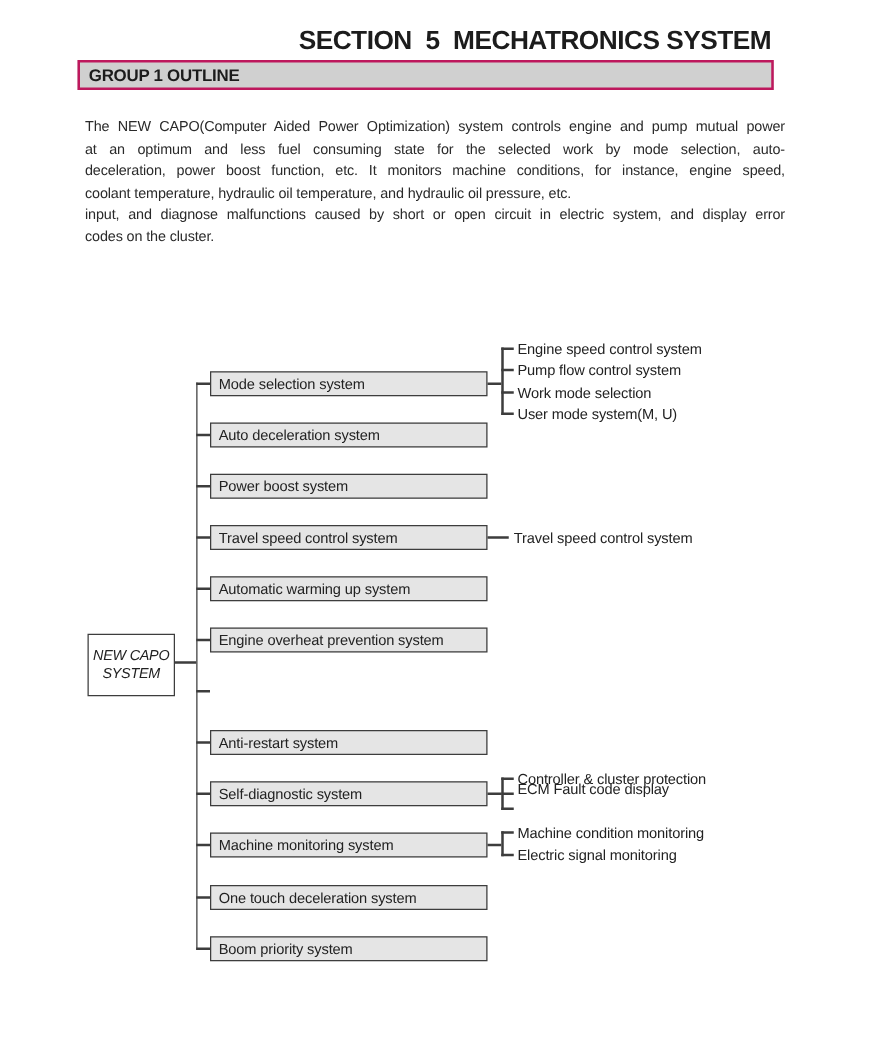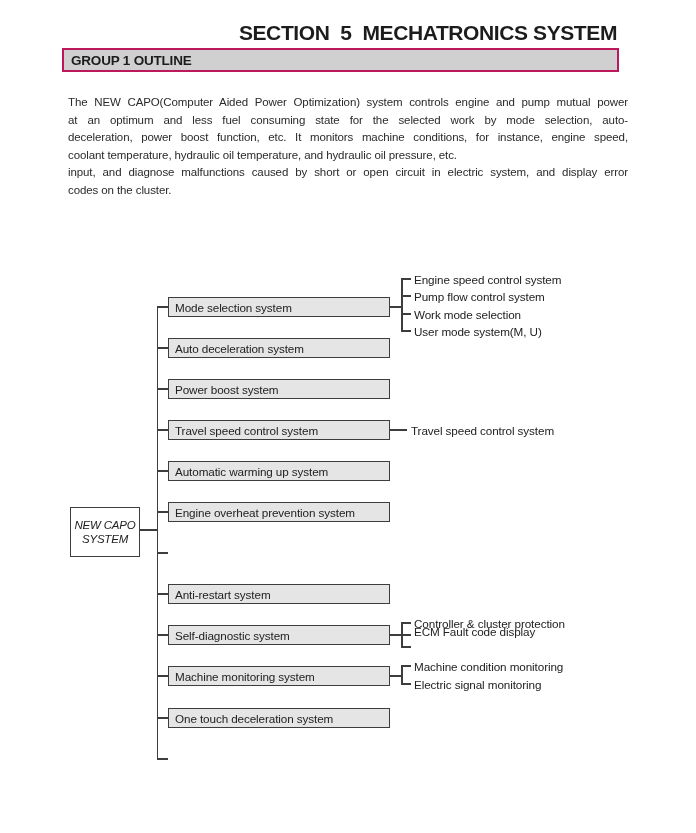--- a/index.html
+++ b/index.html
@@ -94,20 +94,23 @@
     </div>
   <div class="nbox" style="top:625px">
       <span class="nlabel">Self-diagnostic system</span>
     </div>
   <div class="nbox" style="top:666px">
       <span class="nlabel">Machine monitoring system</span>
     </div>
   <div class="nbox" style="top:708px">
       <span class="nlabel">One touch deceleration system</span>
     </div>
+  <div class="nbox" style="top:749px">
+      <span class="nlabel">Boom priority system</span>
+    </div>
 
   <div class="hl" style="left:390px;top:306.25px;width:11px;"></div>
   <div class="vl" style="left:401px;top:278.25px;height:53.25px;"></div>
   <div class="hl" style="left:401px;top:278.25px;width:9.5px;"></div>
   <div class="hl" style="left:401px;top:295.25px;width:9.5px;"></div>
   <div class="hl" style="left:401px;top:313.25px;width:9.5px;"></div>
   <div class="hl" style="left:401px;top:330.25px;width:9.5px;"></div>
   <div class="leaf" style="top:270.5px">Engine speed control system</div>
   <div class="leaf" style="top:287.5px">Pump flow control system</div>
   <div class="leaf" style="top:305.5px">Work mode selection</div>

